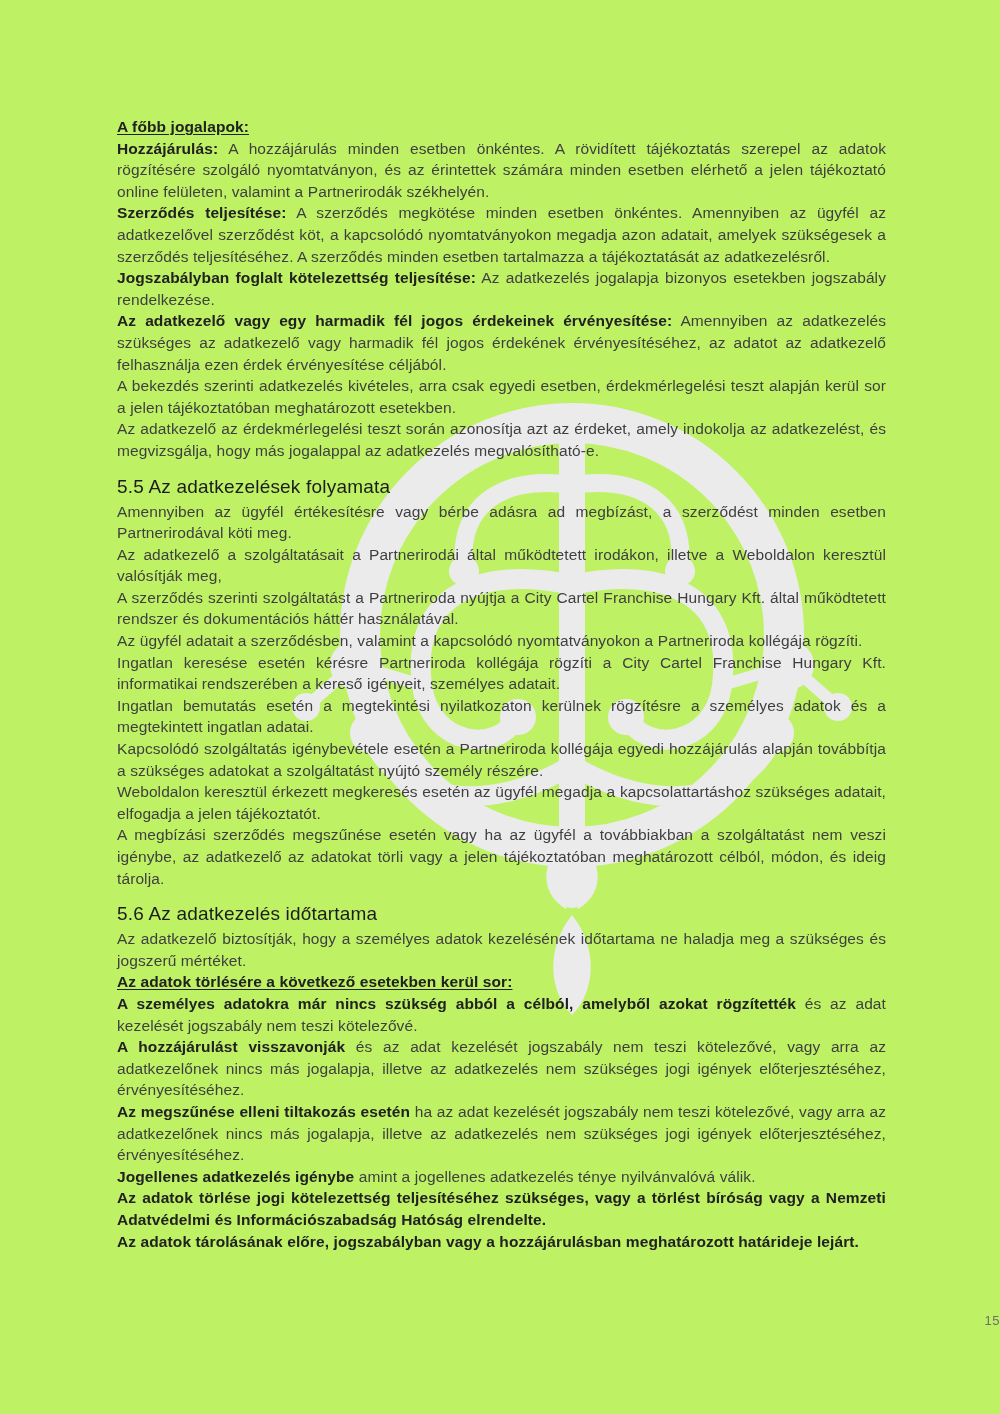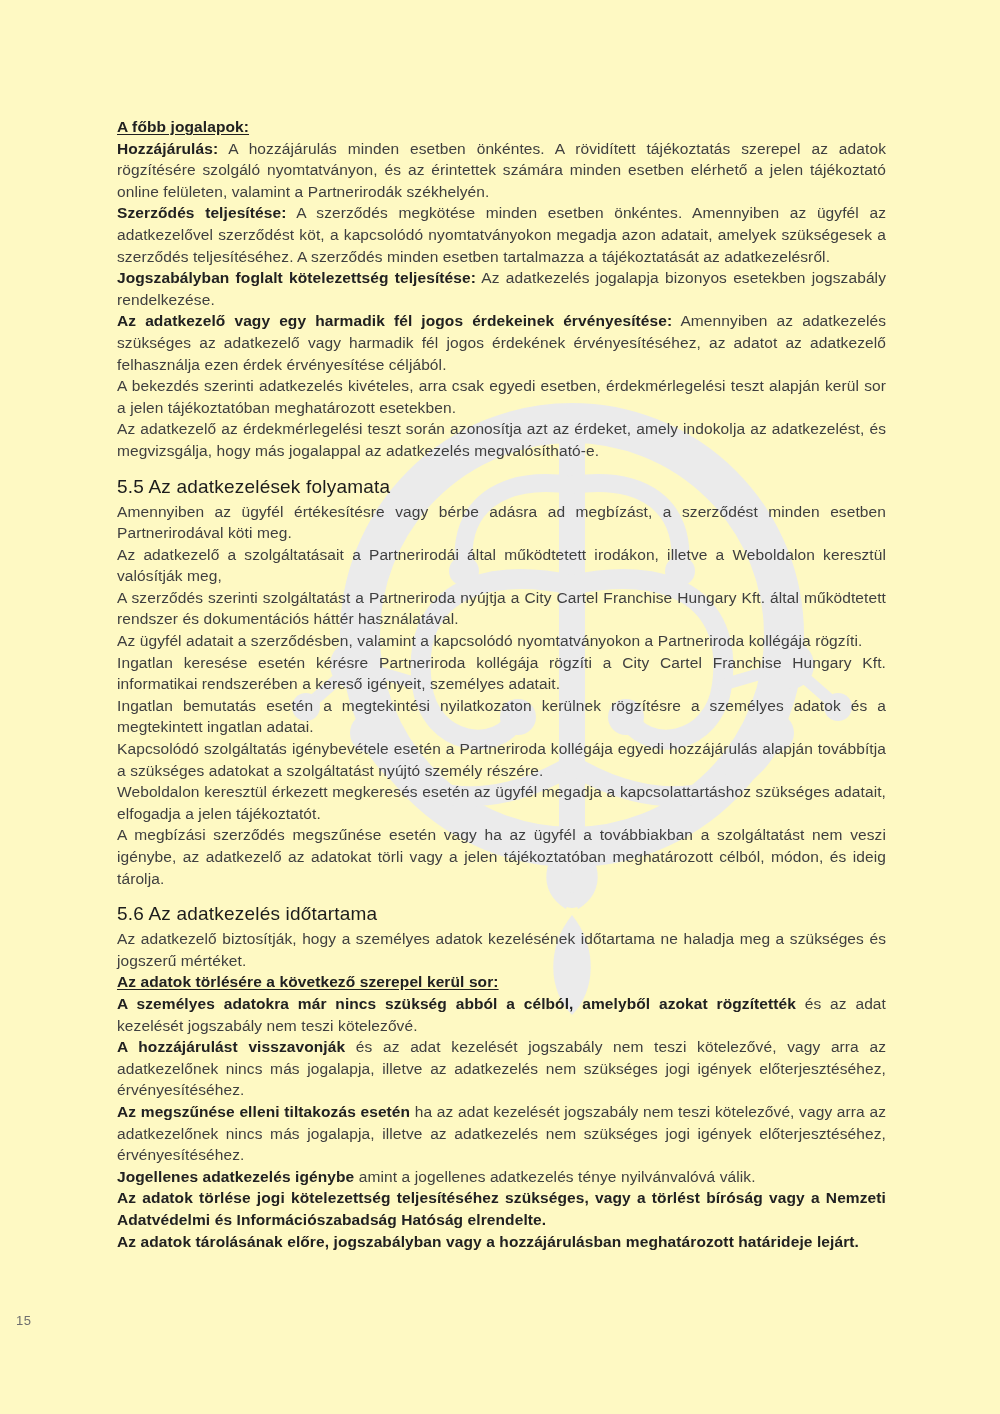--- a/index.html
+++ b/index.html
@@ -1,39 +1,39 @@
 <!DOCTYPE html>
 <html lang="hu"><head>
 <meta charset="utf-8">
 <style>
   html, body { margin: 0; padding: 0; background: #ffffff; }
   body {
     width: 1000px; height: 1414px; position: relative; overflow: hidden;
     font-family: "Liberation Sans", sans-serif;
   }
-  .page { position: absolute; inset: 0; background: #fef9c3; }
+  .page { position: absolute; inset: 0; background: #bef264; }
   .watermark {
     position: absolute; left: 250px; top: 335px; width: 645px; height: 710px;
     z-index: 0; pointer-events: none;
   }
   .content {
     position: absolute; left: 117px; top: 116px; width: 769px; z-index: 1;
     color: #3f3f3f; font-size: 15.5px; line-height: 21.6px;
     text-align: justify; letter-spacing: 0.1px;
   }
   .content p.p { margin: 0; }
   .content h2.h2 {
     margin: 13px 0 3px 0; font-size: 19px; line-height: 23px;
     color: #1c1c1c; font-weight: normal; text-align: left; letter-spacing: 0.2px;
   }
   .b { font-weight: bold; color: #212121; }
   .u { text-decoration: underline; text-underline-offset: 2px; }
   .page-number {
-    position: absolute; left: 16px; right: 0; top: 1313px; z-index: 1;
-    text-align: left; color: #6e6e6e; font-size: 13px; letter-spacing: 0.5px;
+    position: absolute; left: 4px; right: 0; top: 1313px; z-index: 1;
+    text-align: right; color: #6e6e6e; font-size: 13px; letter-spacing: 0.5px;
   }
 </style>
 </head>
 <body>
 
 <div class="page">
 
   <svg class="watermark" viewBox="0 0 645 710" aria-hidden="true">
     <g fill="none" stroke="#ebebeb" stroke-linecap="round">
 
@@ -90,21 +90,21 @@
       <p class="p"><span>Az adatkezelő a szolgáltatásait a Partnerirodái által működtetett irodákon, illetve a Weboldalon keresztül valósítják meg,</span></p>
       <p class="p"><span>A szerződés szerinti szolgáltatást a Partneriroda nyújtja a City Cartel Franchise Hungary Kft. által működtetett rendszer és dokumentációs háttér használatával.</span></p>
       <p class="p"><span>Az ügyfél adatait a szerződésben, valamint a kapcsolódó nyomtatványokon a Partneriroda kollégája rögzíti.</span></p>
       <p class="p"><span>Ingatlan keresése esetén kérésre Partneriroda kollégája rögzíti a City Cartel Franchise Hungary Kft. informatikai rendszerében a kereső igényeit, személyes adatait.</span></p>
       <p class="p"><span>Ingatlan bemutatás esetén a megtekintési nyilatkozaton kerülnek rögzítésre a személyes adatok és a megtekintett ingatlan adatai.</span></p>
       <p class="p"><span>Kapcsolódó szolgáltatás igénybevétele esetén a Partneriroda kollégája egyedi hozzájárulás alapján továbbítja a szükséges adatokat a szolgáltatást nyújtó személy részére.</span></p>
       <p class="p"><span>Weboldalon keresztül érkezett megkeresés esetén az ügyfél megadja a kapcsolattartáshoz szükséges adatait, elfogadja a jelen tájékoztatót.</span></p>
       <p class="p"><span>A megbízási szerződés megszűnése esetén vagy ha az ügyfél a továbbiakban a szolgáltatást nem veszi igénybe, az adatkezelő az adatokat törli vagy a jelen tájékoztatóban meghatározott célból, módon, és ideig tárolja.</span></p>
       <h2 class="h2"><span>5.6 Az adatkezelés időtartama</span></h2>
       <p class="p"><span>Az adatkezelő biztosítják, hogy a személyes adatok kezelésének időtartama ne haladja meg a szükséges és jogszerű mértéket.</span></p>
-      <p class="p"><span class="b u">Az adatok törlésére a következő szerepel kerül sor:</span></p>
+      <p class="p"><span class="b u">Az adatok törlésére a következő esetekben kerül sor:</span></p>
       <p class="p"><span class="b">A személyes adatokra már nincs szükség abból a célból, amelyből azokat rögzítették</span><span> és az adat kezelését jogszabály nem teszi kötelezővé.</span></p>
       <p class="p"><span class="b">A hozzájárulást visszavonják</span><span> és az adat kezelését jogszabály nem teszi kötelezővé, vagy arra az adatkezelőnek nincs más jogalapja, illetve az adatkezelés nem szükséges jogi igények előterjesztéséhez, érvényesítéséhez.</span></p>
       <p class="p"><span class="b">Az megszűnése elleni tiltakozás esetén</span><span> ha az adat kezelését jogszabály nem teszi kötelezővé, vagy arra az adatkezelőnek nincs más jogalapja, illetve az adatkezelés nem szükséges jogi igények előterjesztéséhez, érvényesítéséhez.</span></p>
       <p class="p"><span class="b">Jogellenes adatkezelés igénybe</span><span> amint a jogellenes adatkezelés ténye nyilvánvalóvá válik.</span></p>
       <p class="p"><span class="b">Az adatok törlése jogi kötelezettség teljesítéséhez szükséges, vagy a törlést bíróság vagy a Nemzeti Adatvédelmi és Információszabadság Hatóság elrendelte.</span></p>
       <p class="p"><span class="b">Az adatok tárolásának előre, jogszabályban vagy a hozzájárulásban meghatározott határideje lejárt.</span></p>
     </div>
 
   <div class="page-number">15</div>
 

